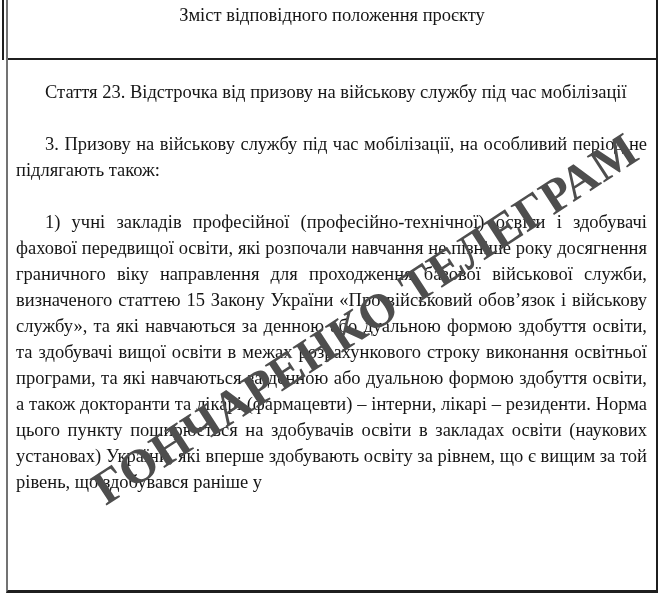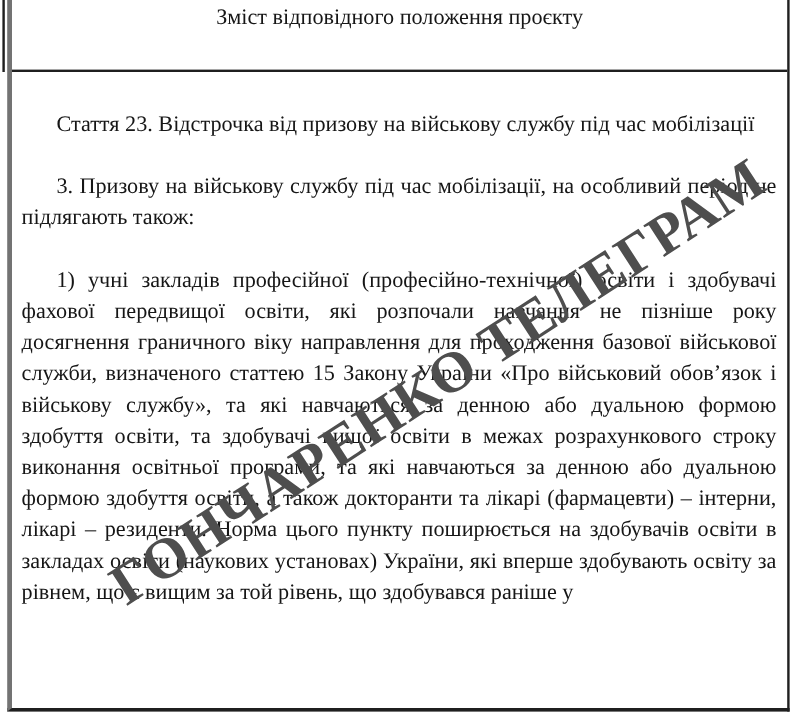--- a/index.html
+++ b/index.html
@@ -18,21 +18,21 @@
   
   .col-sliver {
     position: absolute; left: 2px; top: 0;
     width: 2px; height: 60px;
     background: #1f1f1f;
   }
   .table {
     position: absolute; left: 6px; top: 0;
     width: 652px; height: 593px;
     box-sizing: border-box;
-    border-left: 4px solid #737373;
+    border-left: 2px solid #737373;
     border-right: 2px solid #1f1f1f;
     border-bottom: 3px solid #1f1f1f;
     background: #ffffff;
   }
   .header-cell {
     box-sizing: border-box;
     height: 60px;
     border-bottom: 2px solid #1f1f1f;
     text-align: center;
     font-size: 18.5px;
@@ -42,21 +42,21 @@
   }
   .body-cell {
     box-sizing: border-box;
     padding: 15px 9px 0 8px;
     font-size: 18.5px;
     line-height: 26px;
     color: #161616;
     text-align: justify;
   }
   .para {
-    margin: 16px 0 26px 0;
+    margin: 4px 0 26px 0;
     text-indent: 29px;
   }
   .para:last-child { margin-bottom: 0; }
   .b { font-weight: normal; }
   .watermark {
     position: absolute;
     left: 365px; top: 318px;
     transform: translate(-50%, -50%) rotate(-33deg);
     transform-origin: center center;
     font-family: "Liberation Serif", "DejaVu Serif", serif;

